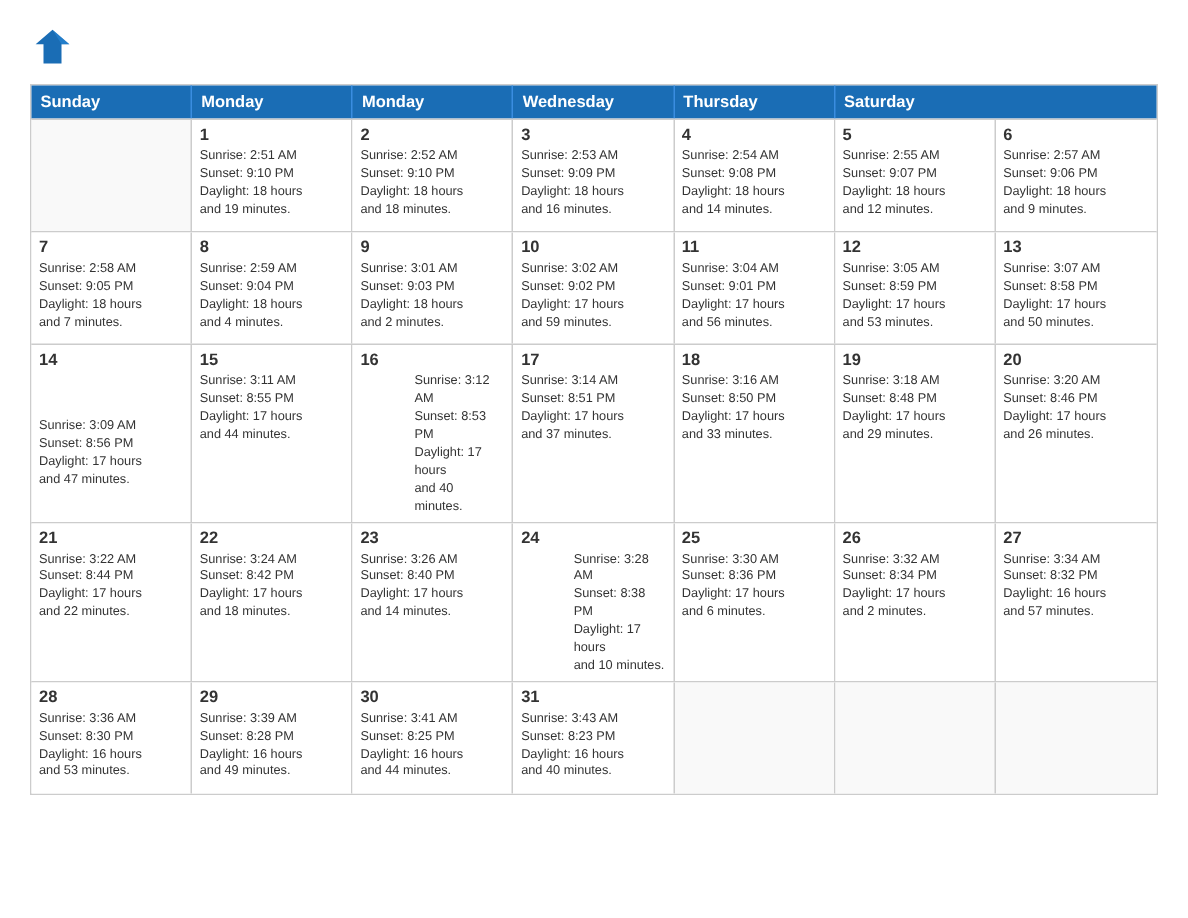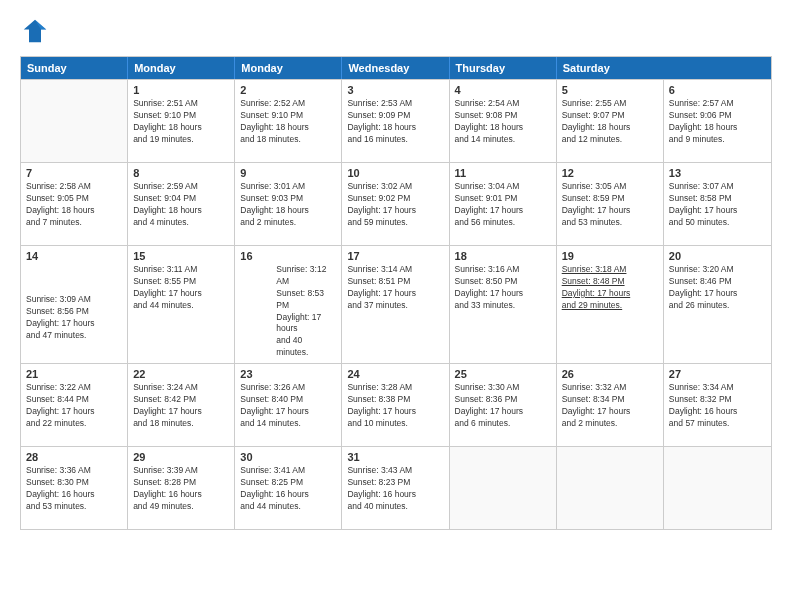--- a/index.html
+++ b/index.html
@@ -273,21 +273,21 @@
           </div>
           <div class="cal-cell">
             <span class="cell-day">18</span>
             <div class="cell-info" style="white-space: pre-line;">Sunrise: 3:16 AM
 Sunset: 8:50 PM
 Daylight: 17 hours
 and 33 minutes.</div>
           </div>
           <div class="cal-cell">
             <span class="cell-day">19</span>
-            <div class="cell-info" style="white-space: pre-line; text-decoration: underline;">Sunrise: 3:18 AM
+            <div class="cell-info" style="white-space: pre-line;">Sunrise: 3:18 AM
 Sunset: 8:48 PM
 Daylight: 17 hours
 and 29 minutes.</div>
           </div>
           <div class="cal-cell">
             <span class="cell-day">20</span>
             <div class="cell-info" style="white-space: pre-line;">Sunrise: 3:20 AM
 Sunset: 8:46 PM
 Daylight: 17 hours
 and 26 minutes.</div>
@@ -310,21 +310,21 @@
           </div>
           <div class="cal-cell">
             <span class="cell-day">23</span>
             <div class="cell-info" style="white-space: pre-line;">Sunrise: 3:26 AM
 Sunset: 8:40 PM
 Daylight: 17 hours
 and 14 minutes.</div>
           </div>
           <div class="cal-cell">
             <span class="cell-day">24</span>
-            <div class="cell-info" style="white-space: pre-line;">Sunrise: 3:28 AM
+            <div class="cell-info" style="white-space: pre-line; margin-left: 35px;">Sunrise: 3:28 AM
 Sunset: 8:38 PM
 Daylight: 17 hours
 and 10 minutes.</div>
           </div>
           <div class="cal-cell">
             <span class="cell-day">25</span>
             <div class="cell-info" style="white-space: pre-line;">Sunrise: 3:30 AM
 Sunset: 8:36 PM
 Daylight: 17 hours
 and 6 minutes.</div>

